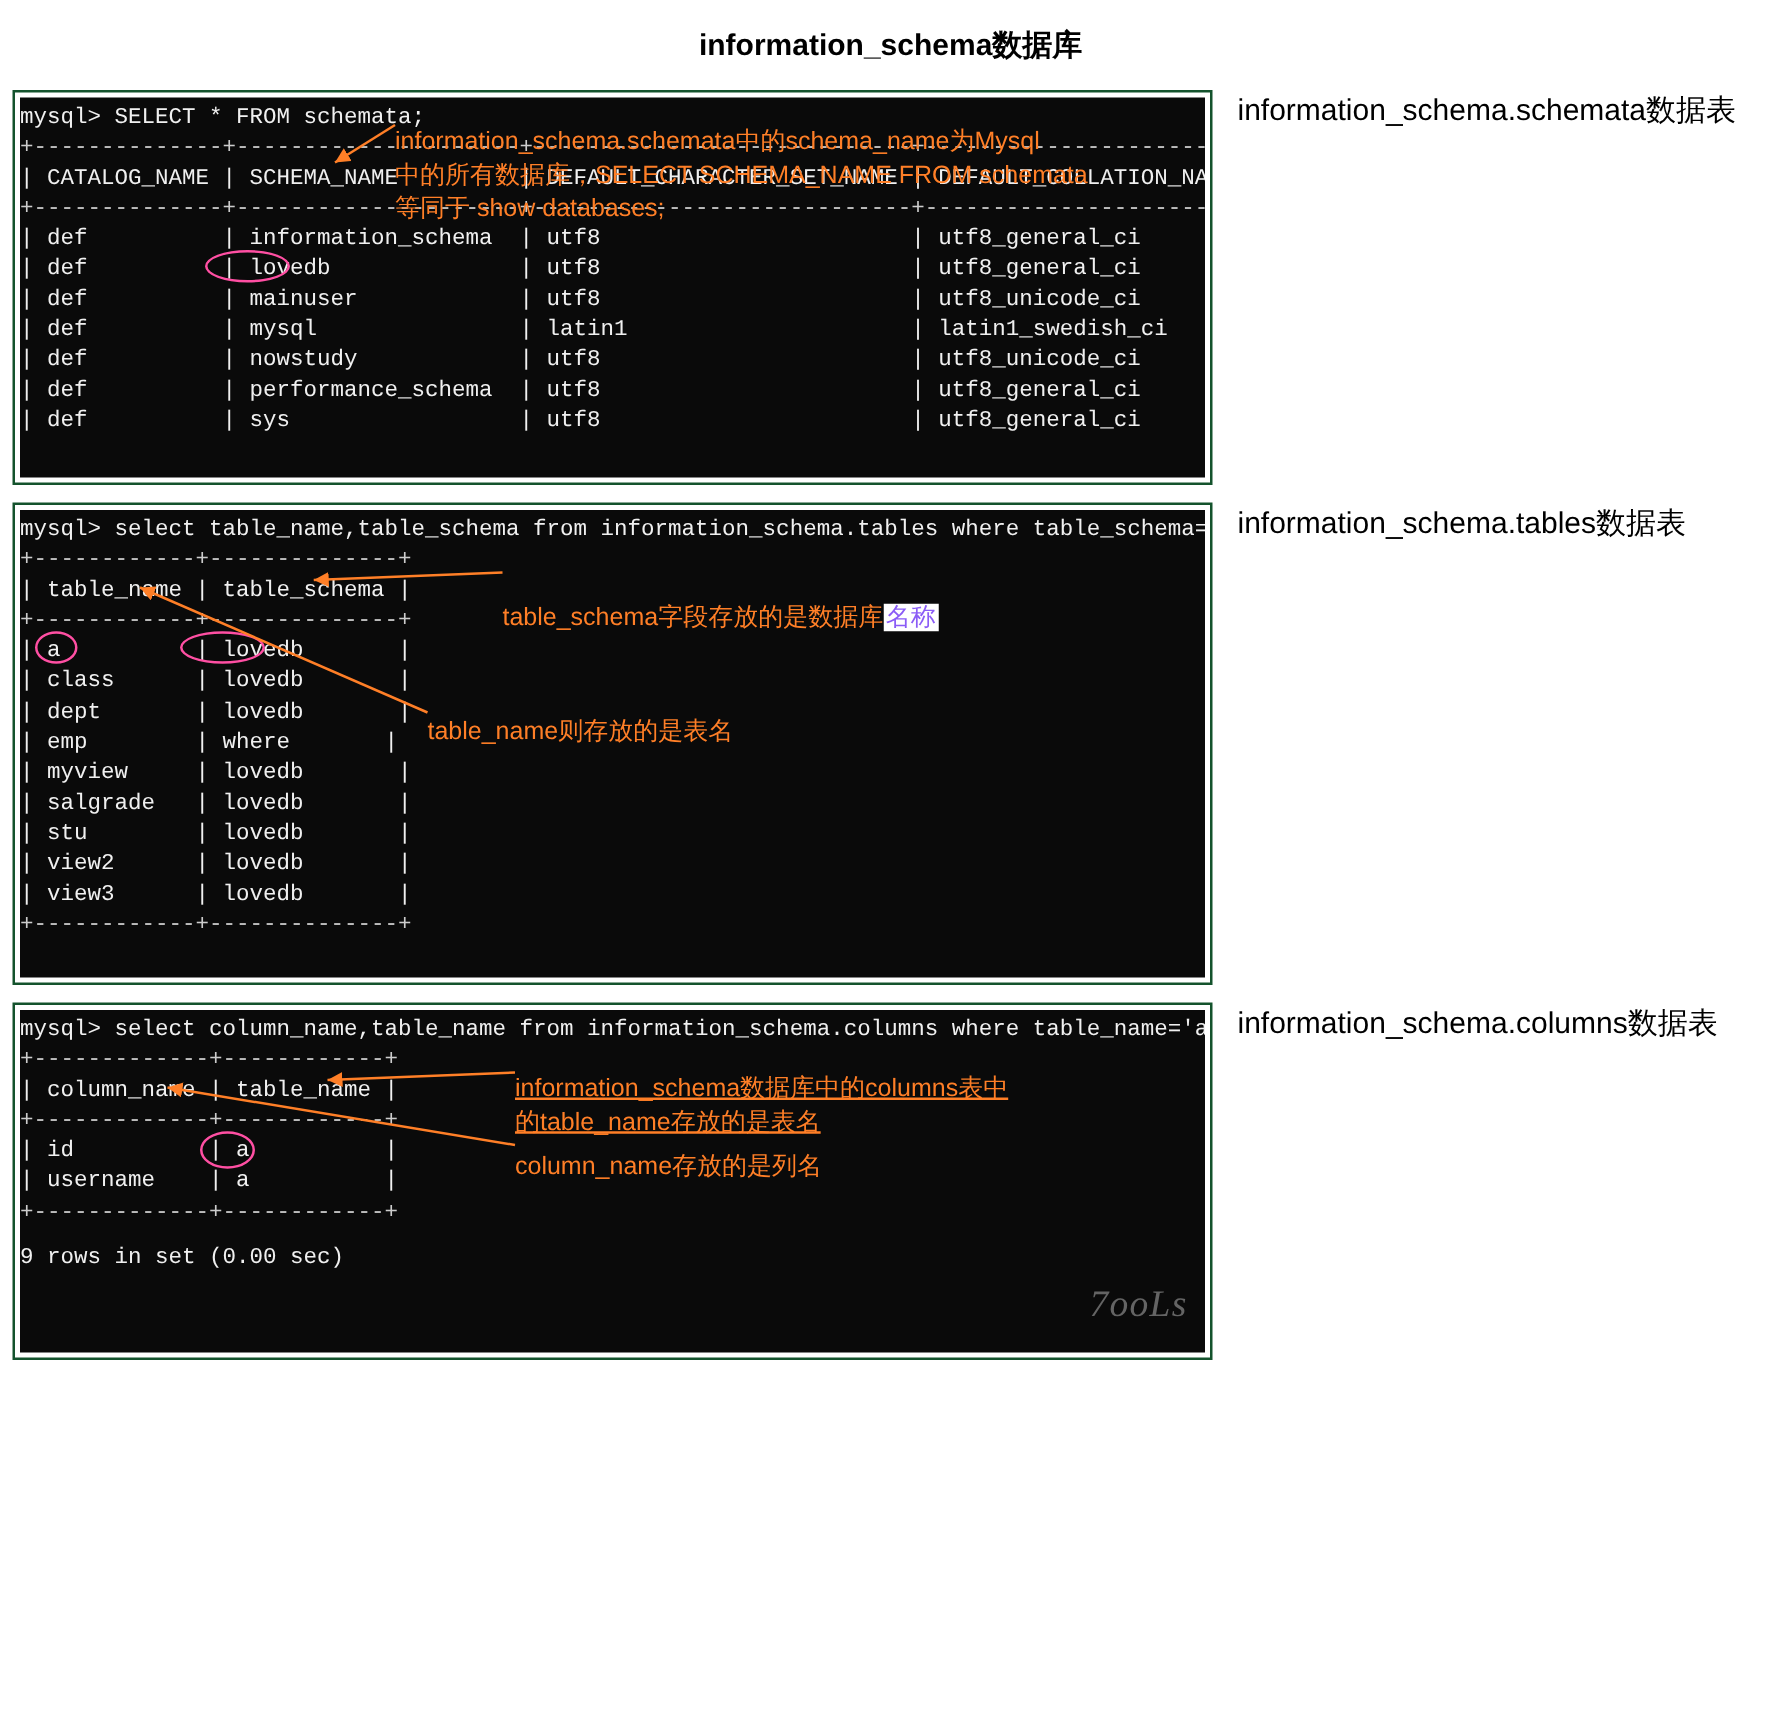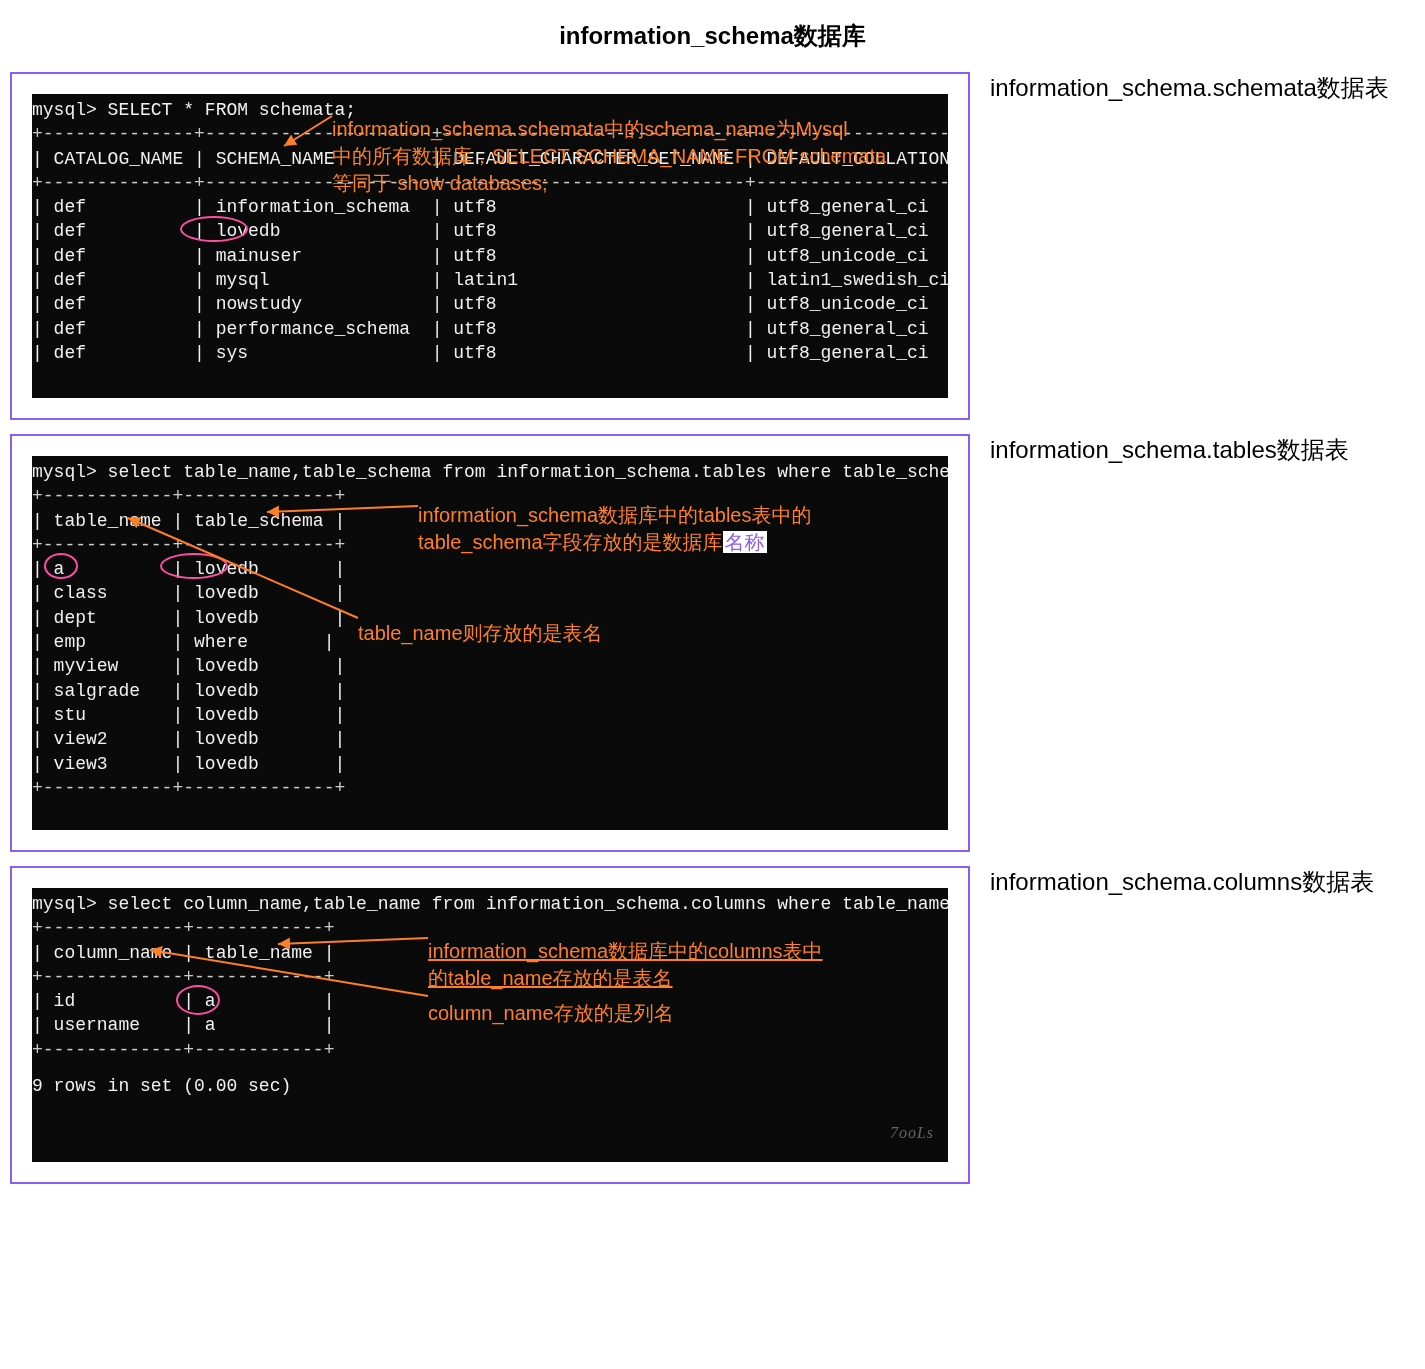--- a/index.html
+++ b/index.html
@@ -15,23 +15,23 @@
     font-size: 24px;
     margin: 10px 0 20px 0;
     color: #000;
   }
   .panel-row {
     display: flex;
     align-items: stretch;
     margin-bottom: 14px;
   }
   .terminal-wrap {
-    border: 2px solid #8b5cf6;
+    border: 2px solid #14532d;
     background: #fff;
-    padding: 20px;
+    padding: 4px;
     position: relative;
     width: 960px;
     box-sizing: border-box;
   }
   .terminal {
     background: #0a0a0a;
     color: #f0f0f0;
     font-family: "SimSun", "Courier New", monospace;
     font-size: 18px;
     line-height: 1.35;
@@ -92,21 +92,21 @@
     white-space: pre;
     margin-top: 4px;
   }
   .watermark {
     position: absolute;
     bottom: 18px;
     right: 14px;
     color: #8a8a8a;
     font-style: italic;
     font-family: cursive;
-    font-size: 16px;
+    font-size: 30px;
     opacity: 0.7;
     letter-spacing: 1px;
   }
 </style>
 </head>
 <body>
 
 <h1 class="page-title">information_schema数据库</h1>
 
 <div class="panel-row">
@@ -162,21 +162,21 @@
       <div class="tbl-row">| salgrade   | lovedb       |</div>
       <div class="tbl-row">| stu        | lovedb       |</div>
       <div class="tbl-row">| view2      | lovedb       |</div>
       <div class="tbl-row">| view3      | lovedb       |</div>
       <div class="dash-line">+------------+--------------+</div>
 
       <div class="circle" style="left:12px; top:97px; width:30px; height:22px;"></div>
       <div class="circle" style="left:128px; top:97px; width:64px; height:22px;"></div>
 
       <div class="annotation" style="left:386px; top:30px; width:560px;">
-        <span>information_schema数据库中的tables表中的</span><br>
+        <br>
         <span>table_schema字段存放的是数据库</span><span class="hl">名称</span>
       </div>
 
       <div class="annotation" style="left:326px; top:148px;">
         <span>table_name则存放的是表名</span>
       </div>
 
       <svg class="arrow" style="left:0; top:0; width:960px; height:360px;">
         <defs>
           <marker id="ah2" markerWidth="8" markerHeight="8" refX="6" refY="3" orient="auto">

